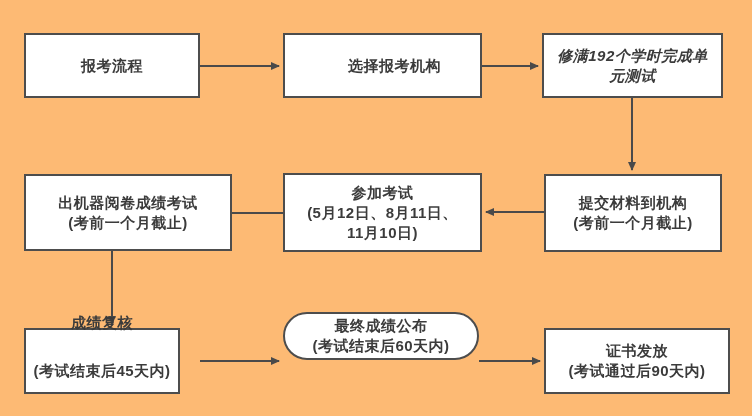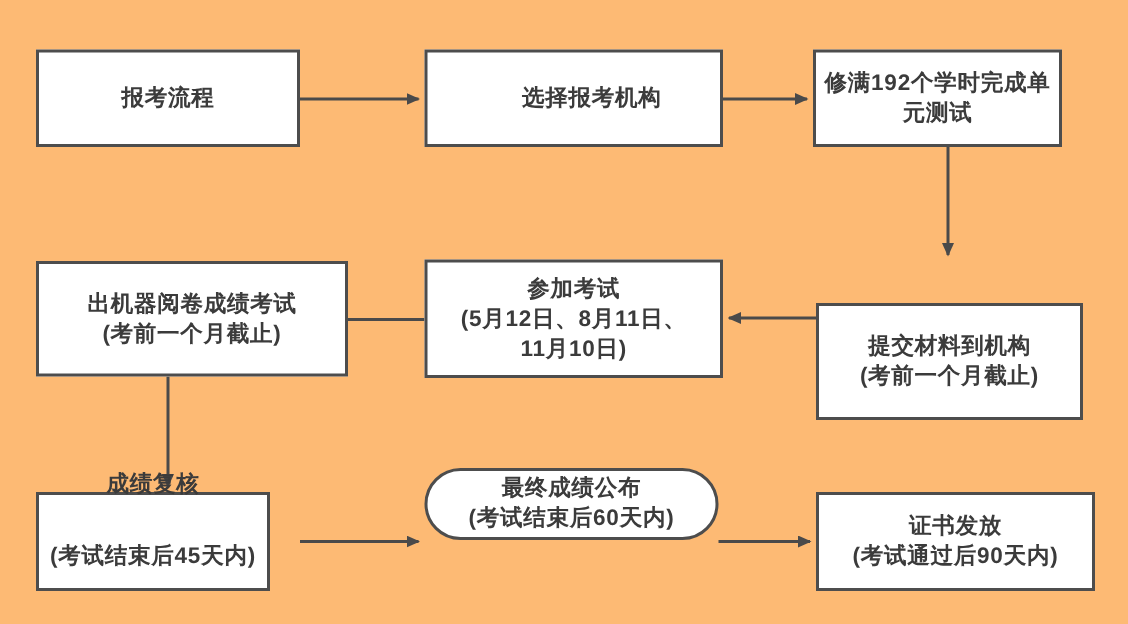--- a/index.html
+++ b/index.html
@@ -27,24 +27,24 @@
     align-items: center;
     text-align: center;
     font-size: 15px;
     font-weight: bold;
     color: #3b3b3b;
     line-height: 20px;
     letter-spacing: 0.5px;
   }
   .box-a { left: 24px;  top: 33px;  width: 176px; height: 65px; }
   .box-b { left: 283px; top: 33px;  width: 199px; height: 65px; padding-left: 24px; }
-  .box-c { left: 542px; top: 33px;  width: 166px; height: 65px; }
+  .box-c { left: 542px; top: 33px;  width: 181px; height: 65px; font-style: italic; }
   .box-d { left: 24px;  top: 174px; width: 208px; height: 77px; }
   .box-e { left: 283px; top: 173px; width: 199px; height: 79px; }
-  .box-f { left: 544px; top: 174px; width: 178px; height: 78px; margin-top: 28px; }
+  .box-f { left: 544px; top: 174px; width: 178px; height: 78px; }
   .box-g { left: 24px;  top: 328px; width: 156px; height: 66px; gap: 28px; }
   .box-h { left: 283px; top: 312px; width: 196px; height: 48px; border-radius: 30px; }
   .box-i { left: 544px; top: 328px; width: 186px; height: 66px; text-align: right; }
 </style>
 </head>
 <body>
 
 <div id="canvas">
 
   <svg id="arrow-layer" viewBox="0 0 752 416" xmlns="http://www.w3.org/2000/svg">

